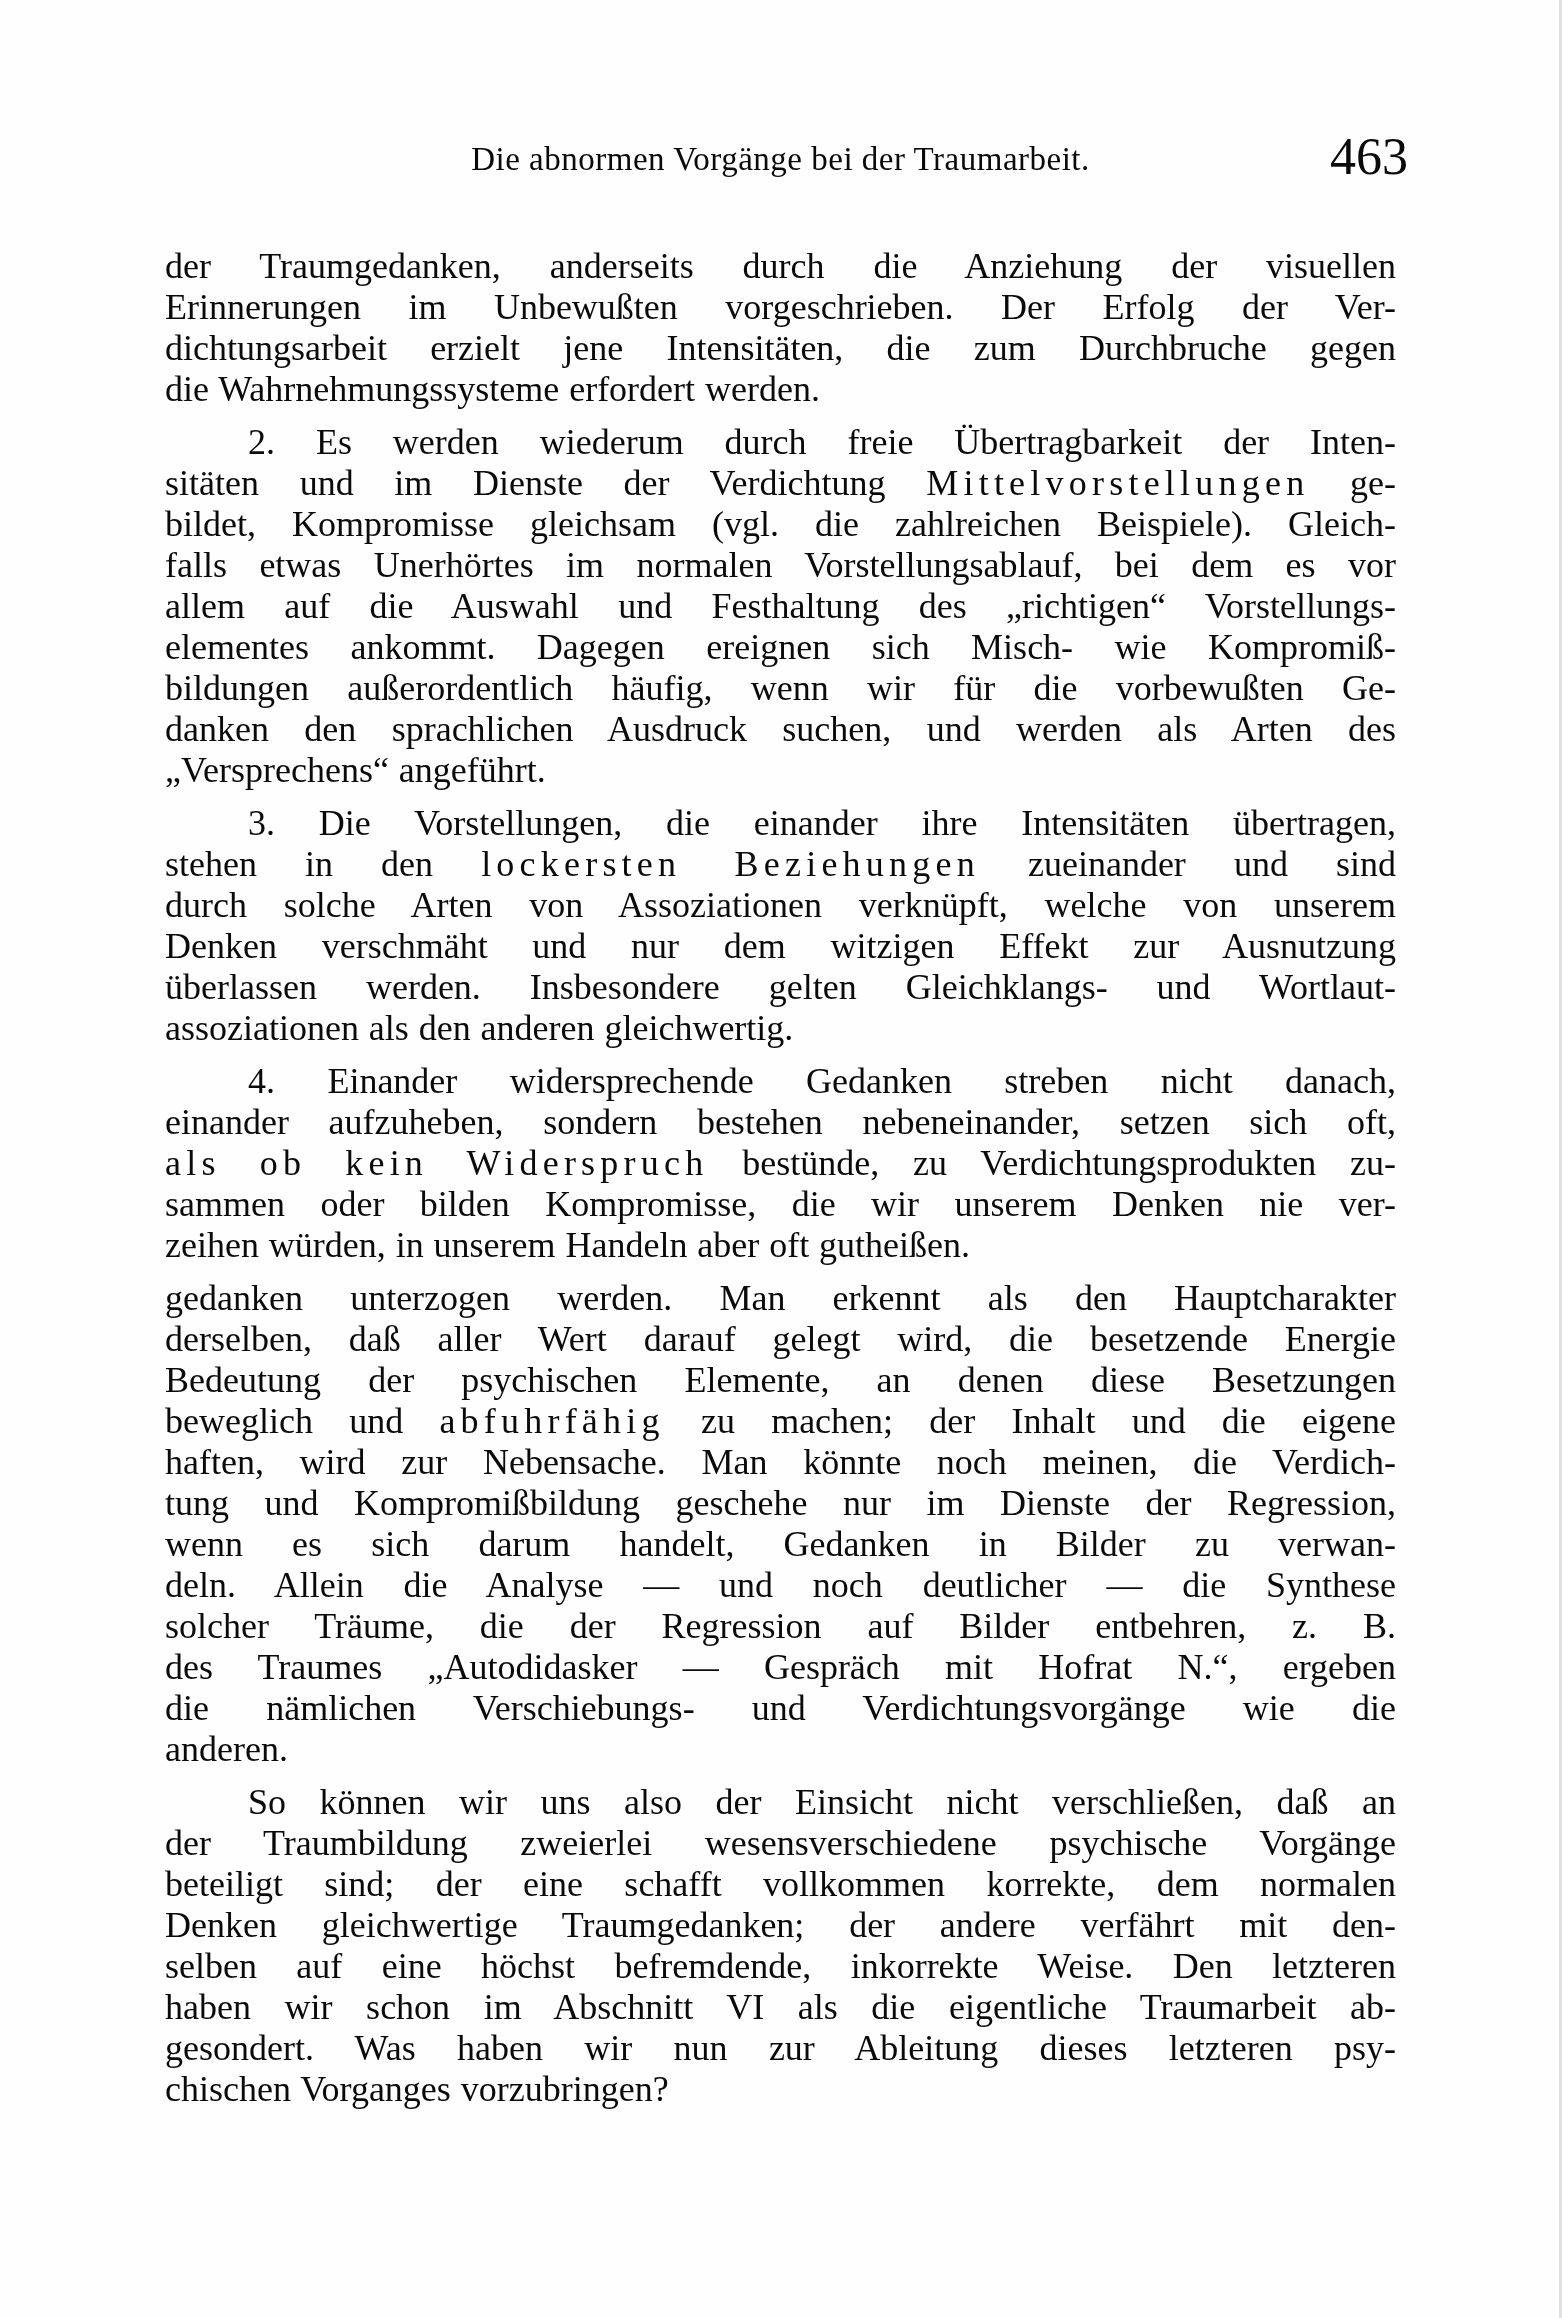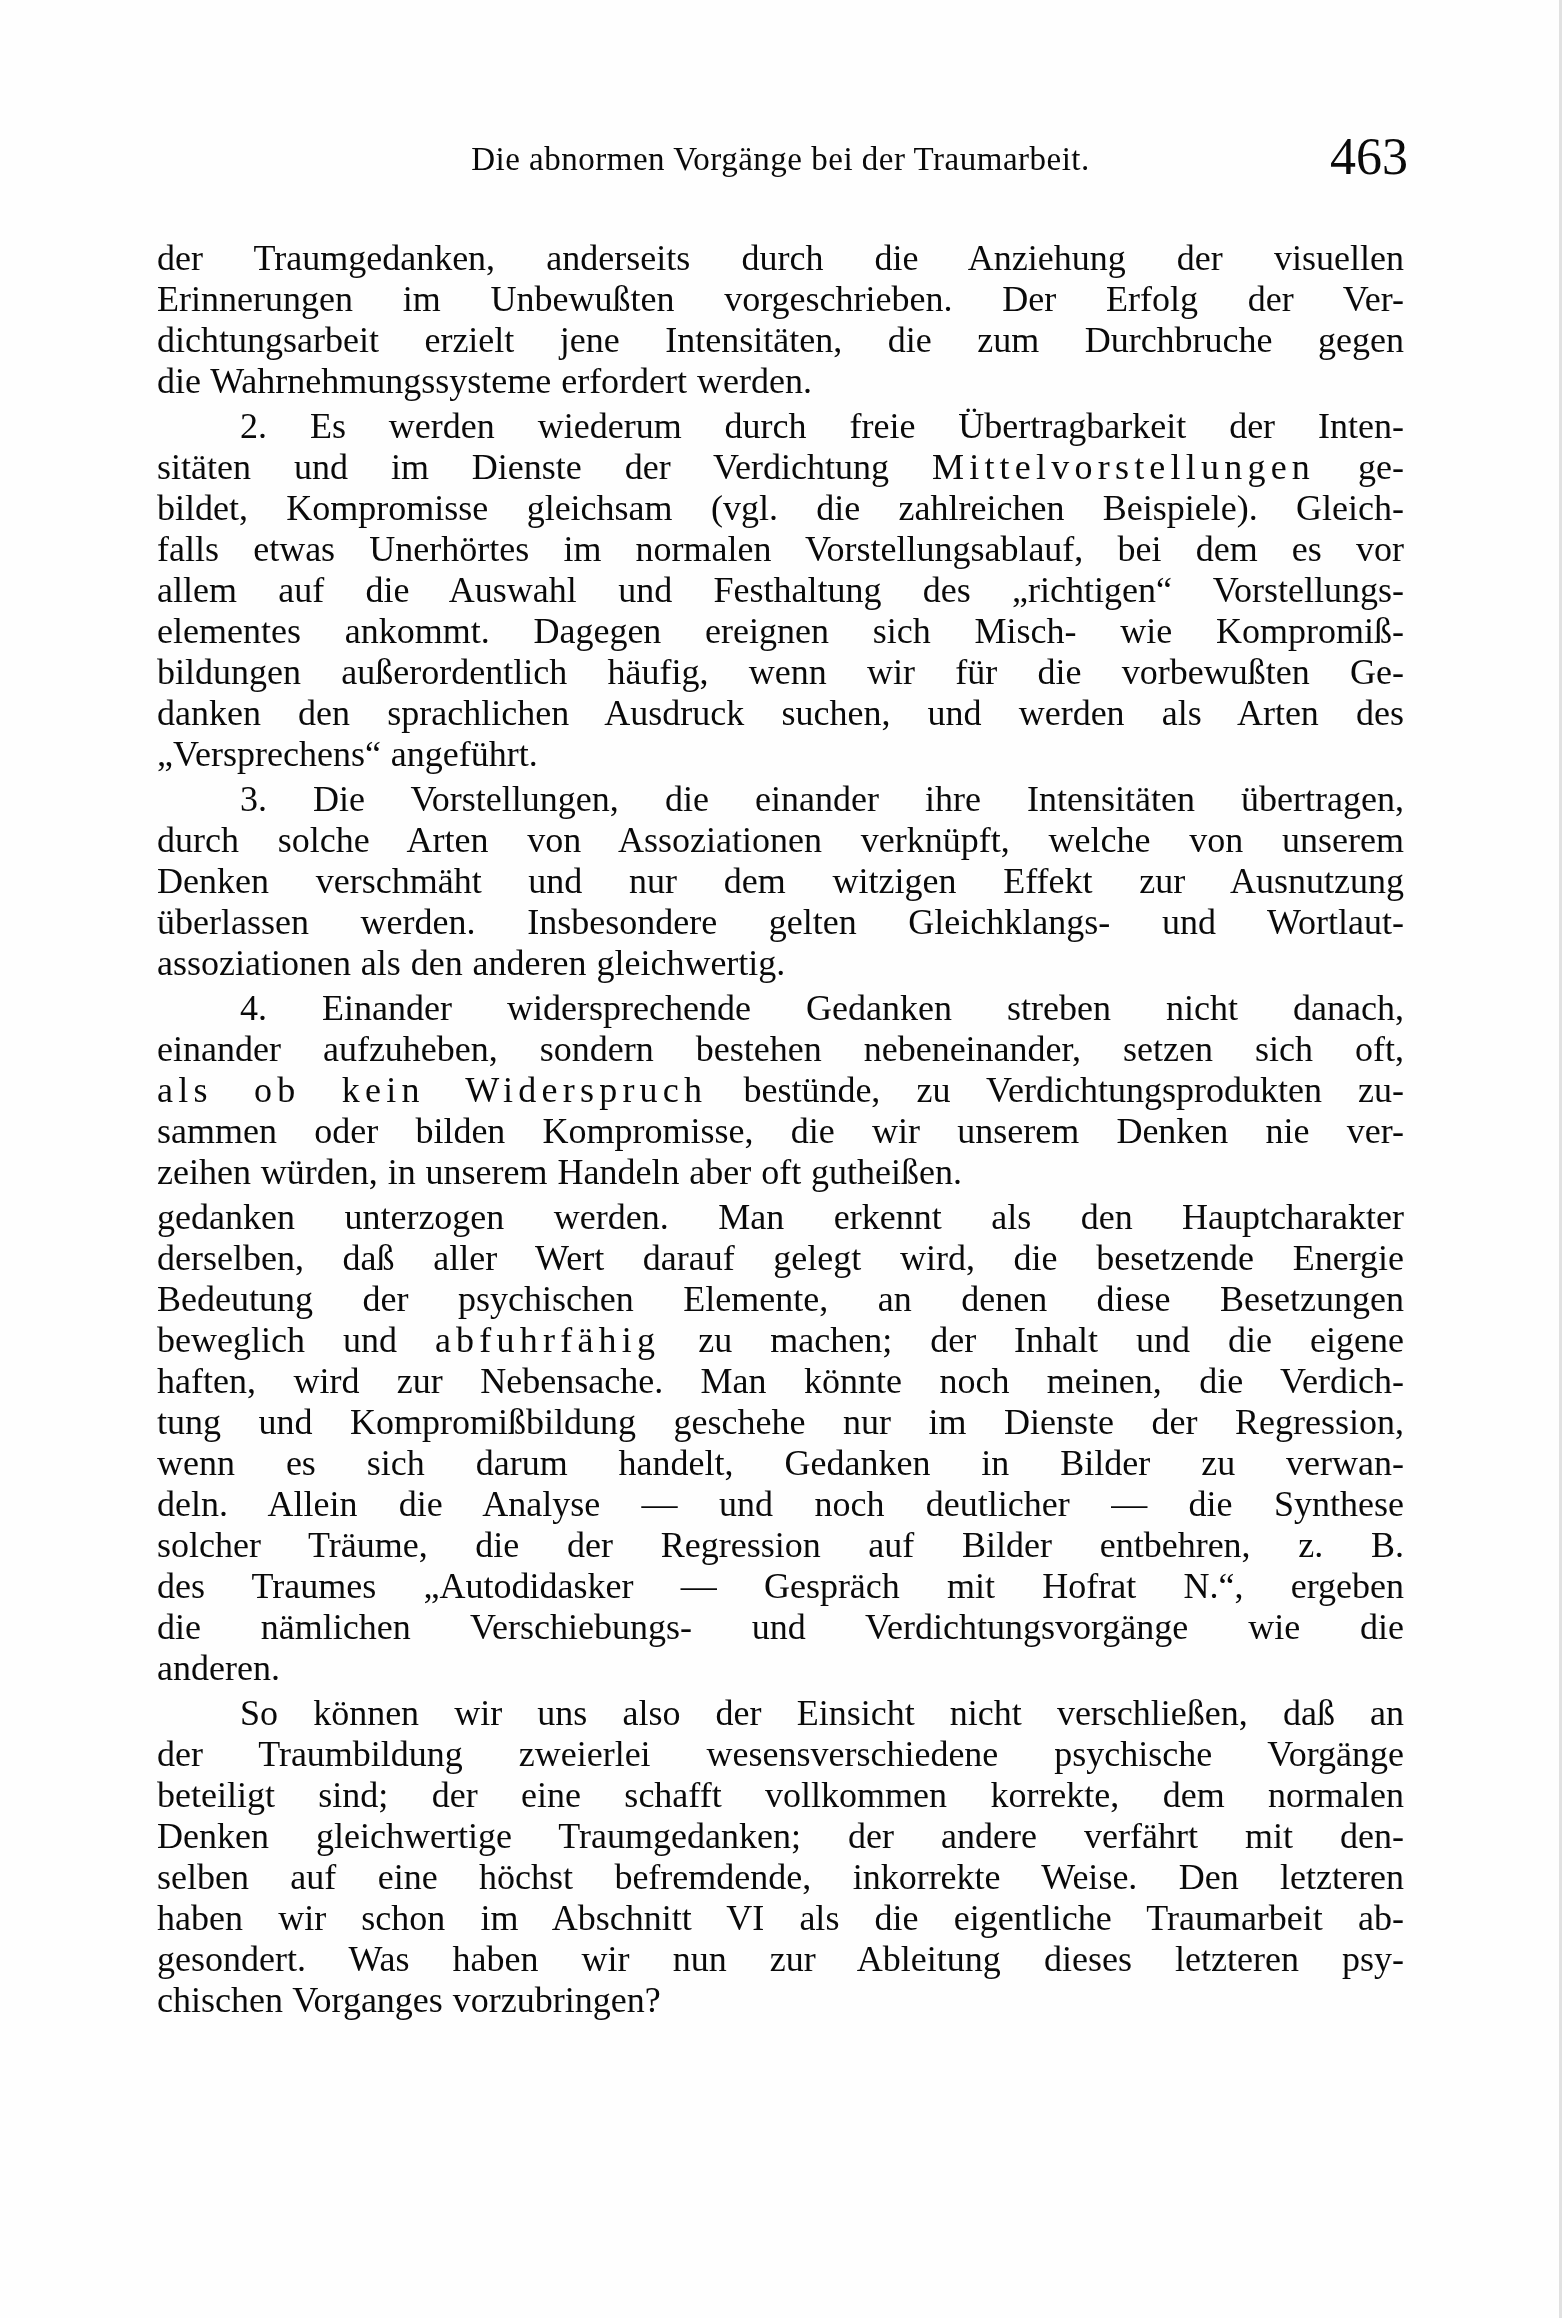--- a/index.html
+++ b/index.html
@@ -49,21 +49,21 @@
     top: -5.6px;
     font-size: 52px;
     line-height: 47px;
   }
   .page-body {
     position: absolute;
     top: 234px;
     left: 153px;
     width: 1255px;
   }
-  .paragraph { margin: 4px; padding: 0; }
+  .paragraph { margin: 12px; padding: 0; }
   .line {
     font-size: 36px;
     line-height: 41px;
     text-align: justify;
     text-align-last: justify;
     word-spacing: 0.9px;
   }
   .line.last {
     text-align-last: left;
   }
@@ -99,20 +99,21 @@
         <div class="line">bildet, Kompromisse gleichsam (vgl. die zahlreichen Beispiele). Gleich-</div>
         <div class="line">falls etwas Unerhörtes im normalen Vorstellungsablauf, bei dem es vor</div>
         <div class="line">allem auf die Auswahl und Festhaltung des „richtigen“ Vorstellungs-</div>
         <div class="line">elementes ankommt. Dagegen ereignen sich Misch- wie Kompromiß-</div>
         <div class="line">bildungen außerordentlich häufig, wenn wir für die vorbewußten Ge-</div>
         <div class="line">danken den sprachlichen Ausdruck suchen, und werden als Arten des</div>
         <div class="line last">„Versprechens“ angeführt.</div>
       </div>
       <div class="paragraph">
         <div class="line indent">3. Die Vorstellungen, die einander ihre Intensitäten übertragen,</div>
+        <div class="line">stehen in den <span class="sperr">lockersten Beziehungen</span> zueinander und sind</div>
         <div class="line">durch solche Arten von Assoziationen verknüpft, welche von unserem</div>
         <div class="line">Denken verschmäht und nur dem witzigen Effekt zur Ausnutzung</div>
         <div class="line">überlassen werden. Insbesondere gelten Gleichklangs- und Wortlaut-</div>
         <div class="line last">assoziationen als den anderen gleichwertig.</div>
       </div>
       <div class="paragraph">
         <div class="line indent">4. Einander widersprechende Gedanken streben nicht danach,</div>
         <div class="line">einander aufzuheben, sondern bestehen nebeneinander, setzen sich oft,</div>
         <div class="line"><span class="sperr">als ob kein Widerspruch</span> bestünde, zu Verdichtungsprodukten zu-</div>
         <div class="line">sammen oder bilden Kompromisse, die wir unserem Denken nie ver-</div>

